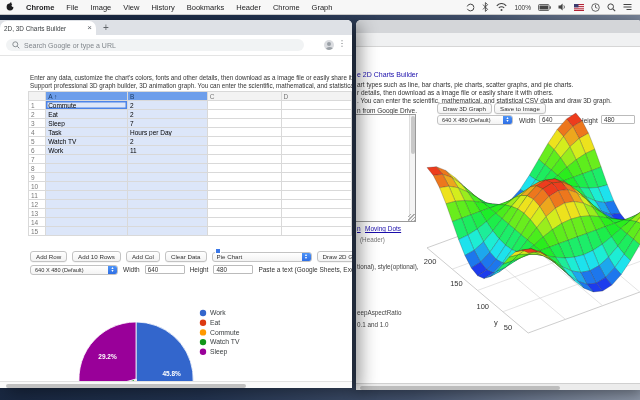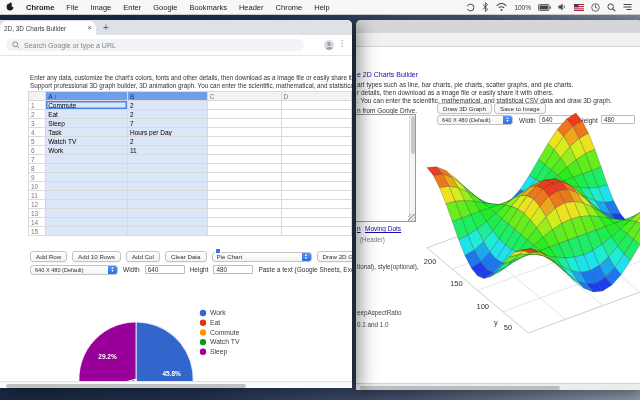--- a/index.html
+++ b/index.html
@@ -82,26 +82,26 @@
   <span class="mi">
     <svg width="8" height="9" viewBox="0 0 8 9">
         <circle cx="4" cy="5" r="3.4" fill="#1d1d1f"></circle>
         <circle cx="7.2" cy="3.4" r="1.6" fill="#f7f7f7"></circle>
         <ellipse cx="4.6" cy="1.3" rx="1.1" ry="0.8" fill="#1d1d1f" transform="rotate(-35 4.6 1.3)"></ellipse>
       </svg>
   </span>
   <span class="mi brand">Chrome</span>
   <span class="mi">File</span>
   <span class="mi">Image</span>
-  <span class="mi">Enter</span>
-  <span class="mi">Google</span>
+  <span class="mi">View</span>
+  <span class="mi">History</span>
   <span class="mi">Bookmarks</span>
   <span class="mi">Header</span>
   <span class="mi">Chrome</span>
-  <span class="mi">Help</span>
+  <span class="mi">Graph</span>
   <span id="menu-right">
     <svg width="9" height="9" viewBox="0 0 9 9">
         <circle cx="4.5" cy="4.5" r="3.4" fill="none" stroke="#444" stroke-width="1" stroke-dasharray="9 2.5"></circle>
       </svg>
     <svg width="7" height="10" viewBox="0 0 7 10">
         <polyline points="1,2.6 5.6,7.4 3.4,9.4 3.4,0.6 5.6,2.6 1,7.4" fill="none" stroke="#444" stroke-width="0.9"></polyline>
       </svg>
     <svg width="11" height="8" viewBox="0 0 11 8">
         <path d="M0.8 2.8 A6 6 0 0 1 10.2 2.8" fill="none" stroke="#444" stroke-width="1.1"></path>
         <path d="M2.8 5 A3.6 3.6 0 0 1 8.2 5" fill="none" stroke="#444" stroke-width="1.1"></path>

